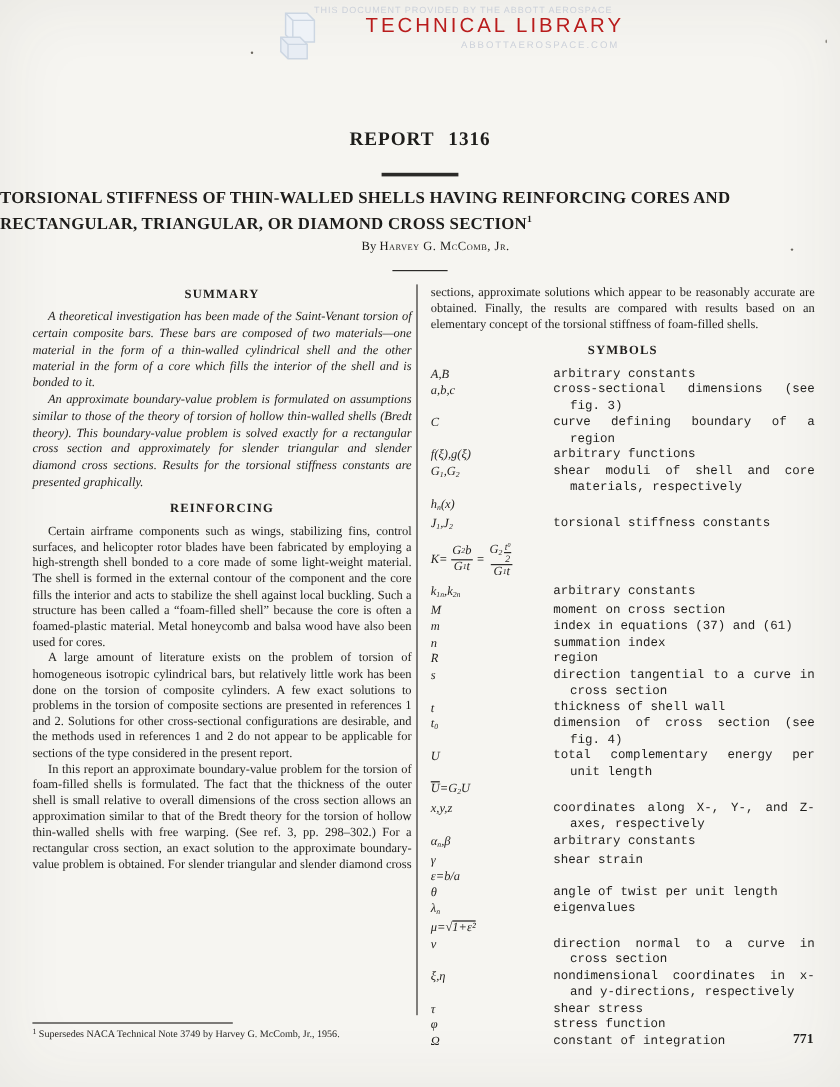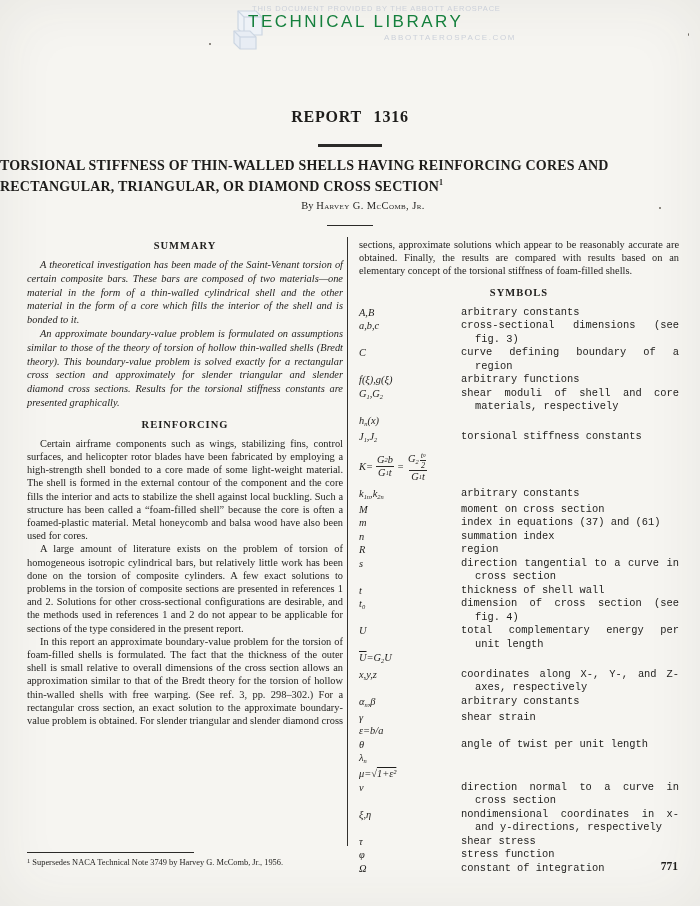--- a/index.html
+++ b/index.html
@@ -1,22 +1,22 @@
 <!DOCTYPE html>
 <html><head>
 <meta charset="utf-8">
 <style>
   html,body{margin:0;padding:0;}
   .page{position:relative;width:700px;height:906px;background:#f6f5f1;overflow:hidden;
         font-family:"Liberation Serif",serif;color:#1e1d1b;
         box-shadow:inset 0 0 60px rgba(60,55,45,0.07);}
   
   .wm{position:absolute;color:#c7ccd6;font-family:"Liberation Sans",sans-serif;white-space:nowrap;}
-  .wm-line1{top:4px;left:252px;width:268px;text-align:left;font-size:7.5px;letter-spacing:0.8px;color:#ccd1da;}
-  .wm-line2{top:12px;left:248px;width:272px;text-align:left;font-size:17px;letter-spacing:2.5px;color:#15803d;}
+  .wm-line1{top:4px;left:252px;width:268px;text-align:center;font-size:7.5px;letter-spacing:0.8px;color:#ccd1da;}
+  .wm-line2{top:12px;left:248px;width:272px;text-align:right;font-size:17px;letter-spacing:2.5px;color:#b91c1c;}
   .wm-line3{top:33px;left:250px;width:266px;text-align:right;font-size:8px;letter-spacing:1.6px;color:#ccd1da;}
   .wm-logo{position:absolute;top:5px;left:230px;}
   
   .report-num{position:absolute;top:108px;left:0;width:100%;text-align:center;
               font-size:16px;font-weight:bold;letter-spacing:0.8px;word-spacing:7px;}
   .rule1{position:absolute;top:144px;left:318px;width:64px;height:3px;background:#2b2a28;}
   .title{position:absolute;top:157px;left:0;width:100%;text-align:left;
          font-size:14px;font-weight:bold;line-height:17px;letter-spacing:0.2px;}
   .title sup{font-size:8px;vertical-align:6px;}
   .byline{position:absolute;top:200px;left:13px;width:100%;text-align:center;font-size:10.5px;}
@@ -253,20 +253,21 @@
     <span class="def-cell"></span>
   </div>
 
   <div class="sym-row">
     <span class="sym-cell"><span>θ</span></span>
     <span class="def-cell">angle of twist per unit length</span>
   </div>
 
   <div class="sym-row">
     <span class="sym-cell"><span>λ</span><span class="rf-sub">n</span></span>
+    <span class="def-cell">eigenvalues</span>
   </div>
 
   <div class="sym-row">
     <span class="sym-cell"><span>μ=</span><span>√</span><span class="rf-ovl">1+ε²</span></span>
     <span class="def-cell"></span>
   </div>
 
   <div class="sym-row">
     <span class="sym-cell"><span>ν</span></span>
     <span class="def-cell">direction normal to a curve in cross section</span>

